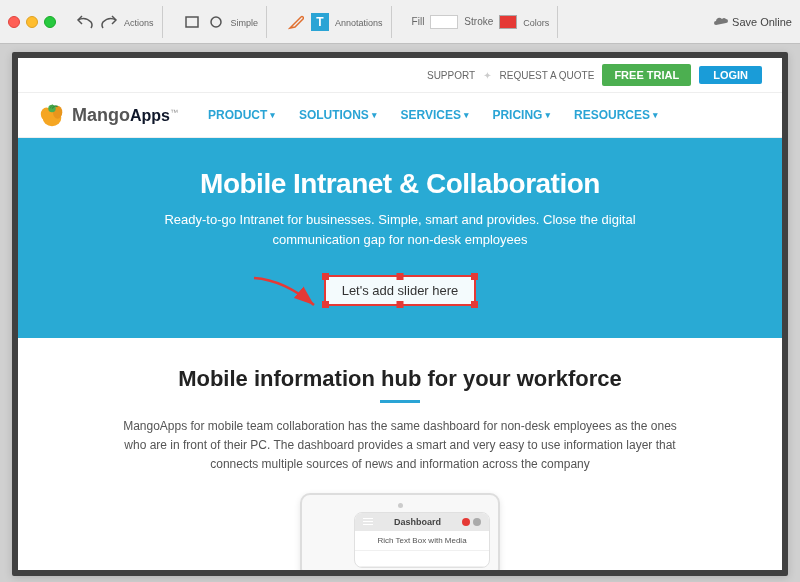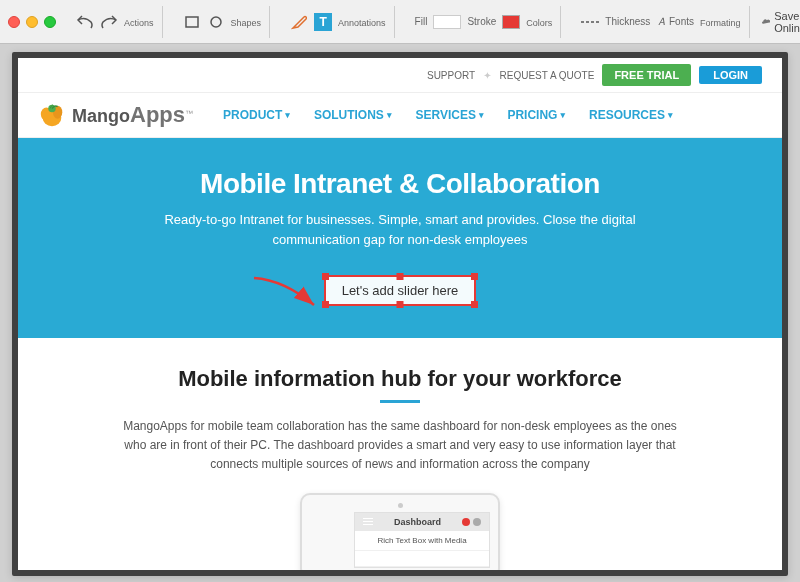--- a/index.html
+++ b/index.html
@@ -253,21 +253,21 @@
       margin-bottom: 4px;
     }
     .tablet-dot {
       width: 5px; height: 5px;
       border-radius: 50%;
       background: #ccc;
     }
     .tablet-screen {
       background: #fff;
       border: 1px solid #e0e0e0;
-      border-radius: 0;
+      border-radius: 8px;
       overflow: hidden;
       margin-left: 44px;
     }
     .tablet-header {
       background: #e8e8e8;
       padding: 4px 8px;
       display: flex;
       align-items: center;
       justify-content: space-between;
     }
@@ -351,21 +351,21 @@
           </svg>
       </div>
     </div>
     <div class="toolbar-group">
       <div class="tb-icon">
         <svg width="16" height="14">
             <circle cx="8" cy="7" r="5" fill="none" stroke="#555" stroke-width="1.5"></circle>
           </svg>
       </div>
     </div>
-    <div class="toolbar-label">Shapes</div>
+    <div class="toolbar-label">Simple</div>
   </div>
 
   <div class="toolbar-section">
     <div class="toolbar-group">
       <div class="tb-icon">
         <svg width="16" height="16" viewBox="0 0 16 16">
           <path d="M2 14 L5 11 L13 3 Q14 2 15 3 Q16 4 15 5 L7 13 Z" fill="none" stroke="#e07030" stroke-width="1.5"></path>
         </svg>
       </div>
     </div>
@@ -376,31 +376,20 @@
   </div>
 
   <div class="toolbar-section">
     <span style="font-size:10px; color:#666;">Fill</span>
     <div style="width:28px; height:14px; border:1px solid #ccc; background:#fff;"></div>
     <span style="font-size:10px; color:#666;">Stroke</span>
     <div style="width:18px; height:14px; background:#e53935; border:1px solid #aaa;"></div>
     <div class="toolbar-label">Colors</div>
   </div>
 
-  <div class="toolbar-section">
-    <div style="display:flex; align-items:center; gap:4px;">
-      <svg width="20" height="10" viewBox="0 0 20 10">
-        <line x1="0" y1="5" x2="18" y2="5" stroke="#555" stroke-width="1.5" stroke-dasharray="3,2"></line>
-      </svg>
-      <span style="font-size:10px; color:#666;">Thickness</span>
-      <span style="font-size:10px; color:#666; margin-left:4px;">𝐴</span>
-      <span style="font-size:10px; color:#666;">Fonts</span>
-    </div>
-    <div class="toolbar-label">Formating</div>
-  </div>
 
   <div class="toolbar-right">
     <div class="toolbar-right-btn">
       <svg width="14" height="12" viewBox="0 0 14 12">
         <path d="M2 9 Q0 9 0 7 Q0 5 2 5 Q2 3 4 2 Q6 1 8 3 Q10 1 12 3 Q14 3 14 5 Q14 7 12 7 L2 9Z" fill="#777"></path>
       </svg>
       <span>Save Online</span>
     </div>
 
   </div>
@@ -421,21 +410,21 @@
 
       <svg class="logo-mango" viewBox="0 0 30 30">
         <ellipse cx="15" cy="18" rx="10" ry="9" fill="#f5a623"></ellipse>
         <ellipse cx="9" cy="14" rx="6" ry="7" fill="#f5a623"></ellipse>
         <ellipse cx="21" cy="12" rx="5" ry="7" fill="#e8951c"></ellipse>
         <circle cx="15" cy="8" r="4" fill="#4caf50"></circle>
         <path d="M15 8 Q18 4 21 6" fill="none" stroke="#388e3c" stroke-width="1.5"></path>
         <path d="M13 8 Q14 5 16 4" fill="none" stroke="#388e3c" stroke-width="1"></path>
       </svg>
       <div>
-        <span style="font-size:18px; font-weight:700; color:#555;">Mango</span><span style="font-size:22px; font-weight:700; color:#737373;">Apps</span><span class="logo-tm">™</span>
+        <span style="font-size:18px; font-weight:700; color:#555;">Mango</span><span style="font-size:16px; font-weight:700; color:#0f172a;">Apps</span><span class="logo-tm">™</span>
       </div>
     </div>
     <div class="nav-items">
       <div class="nav-item">
         <span>PRODUCT</span>
         <span class="nav-chevron">▾</span>
       </div>
       <div class="nav-item">
         <span>SOLUTIONS</span>
         <span class="nav-chevron">▾</span>

